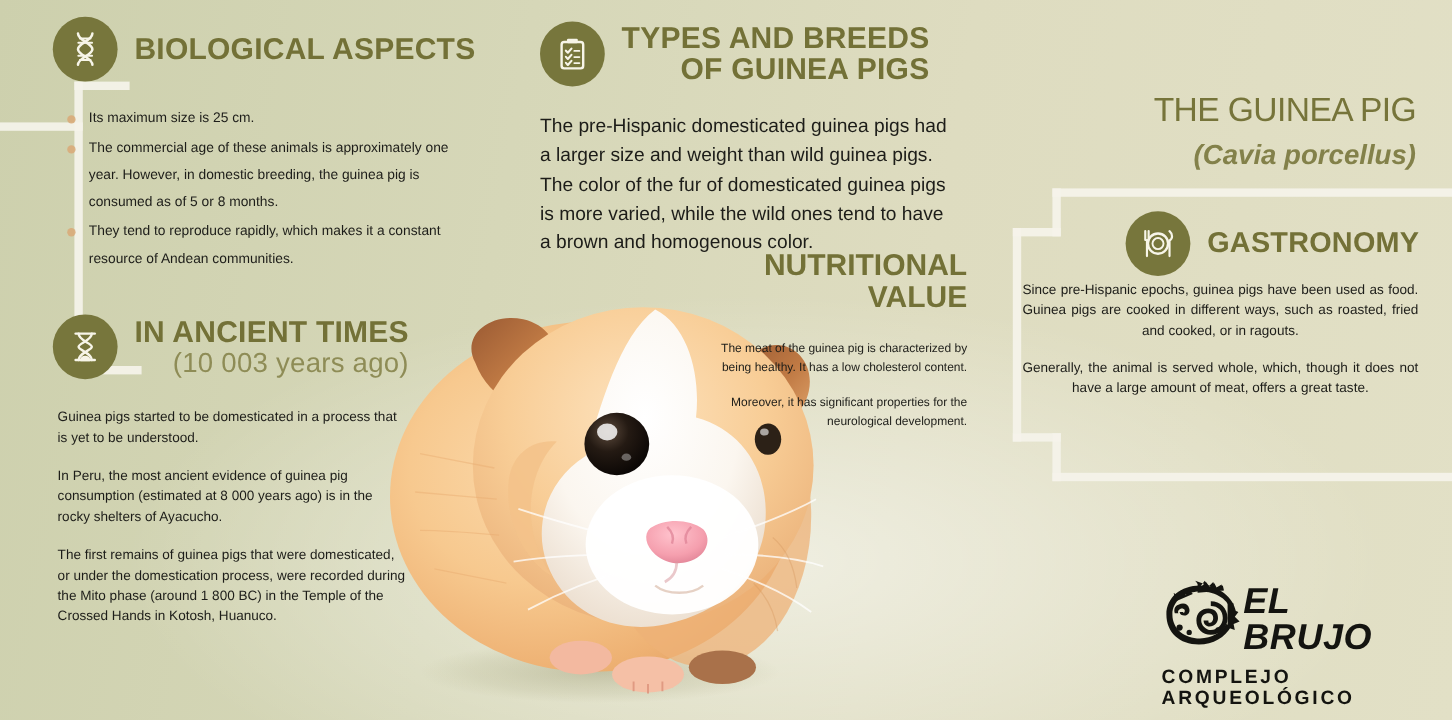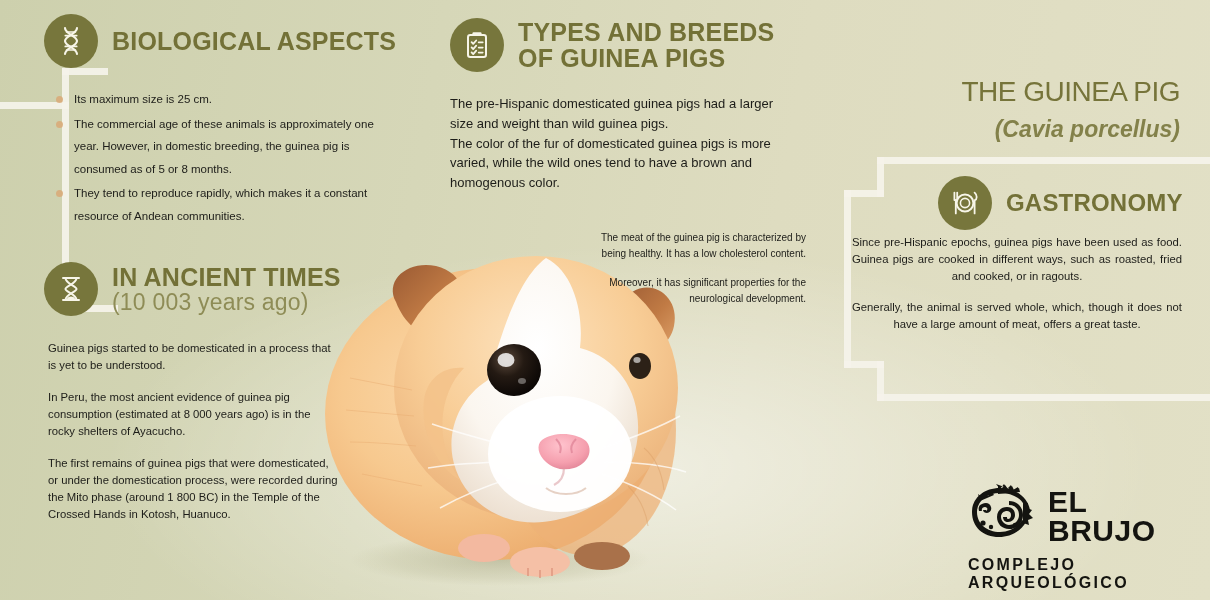--- a/index.html
+++ b/index.html
@@ -74,20 +74,21 @@
     display: flex; align-items: center; justify-content: center;
   }
   .icon-circle svg { display: block; }
 
   .sec-title {
     color: #737137;
     font-weight: bold;
     font-size: 25px;
     letter-spacing: .2px;
     line-height: 1.05;
+    text-align: right;
   }
   .sec-title .sub {
     display: block;
     font-weight: normal;
     font-size: 23px;
     color: #8e8c56;
   }
 
   .body-text {
     color: #20201c;
@@ -118,21 +119,21 @@
   }
 
   
   #ancient-times { left: 44px; top: 262px; width: 330px; }
   #ancient-body { margin-top: 24px; margin-left: 4px; width: 290px; }
   #ancient-body p { margin-bottom: 15px; font-size: 11.3px; line-height: 1.5; color: #1d1d19; }
 
   
   #types-breeds { left: 450px; top: 18px; width: 350px; }
   #types-body { margin-top: 22px; width: 342px; }
-  #types-body p { font-size: 13px; line-height: 1.52; color: #1d1d19; }
+  #types-body p { font-size: 16px; line-height: 1.52; color: #1d1d19; }
 
   
   #nutritional-value { left: 600px; top: 208px; width: 206px; text-align: right; }
   #nutri-title {
     color: #737137;
     font-weight: bold;
     font-size: 25px;
     line-height: 1.06;
   }
   #nutri-body { margin-top: 22px; }
@@ -162,21 +163,21 @@
   #gastro-body p {
     font-size: 11.3px;
     line-height: 1.5;
     color: #1d1d19;
     text-align: justify;
     text-align-last: center;
     margin-bottom: 14px;
   }
 
   
-  #logo { position: absolute; left: 968px; top: 482px; width: 216px; display: flex; align-items: center; gap: 12px; }
+  #logo { position: absolute; left: 968px; top: 482px; width: 216px; display: flex; align-items: center; gap: 0; font-style: italic; }
   #logo-mark { flex: 0 0 auto; }
   #logo-text { line-height: .98; }
   #logo-text .l1, #logo-text .l2 {
     display: block;
     color: #141410;
     font-weight: bold;
     font-size: 30px;
     letter-spacing: .5px;
   }
   #logo-sub {
@@ -382,20 +383,24 @@
         <path d="M74 256 C94 260, 114 264, 134 268"></path>
       </g>
       <g stroke="#d79a62" stroke-width="1.1" fill="none" opacity=".4">
         <path d="M356 230 C368 240, 374 256, 376 272"></path>
         <path d="M340 268 C352 280, 358 294, 360 308"></path>
       </g>
     </svg>
   </div>
 
   <div class="section" id="nutritional-value">
+    <div id="nutri-title">
+      <span>NUTRITIONAL</span><br>
+      <span>VALUE</span>
+    </div>
     <div class="body-text" id="nutri-body">
       <p>The meat of the guinea pig is characterized by being healthy. It has a low cholesterol content.</p>
       <p>Moreover, it has significant properties for the neurological development.</p>
     </div>
   </div>
 
   <div class="section" id="main-title-block">
     <div id="main-title">THE GUINEA PIG</div>
     <div id="scientific-name">(Cavia porcellus)</div>
   </div>

